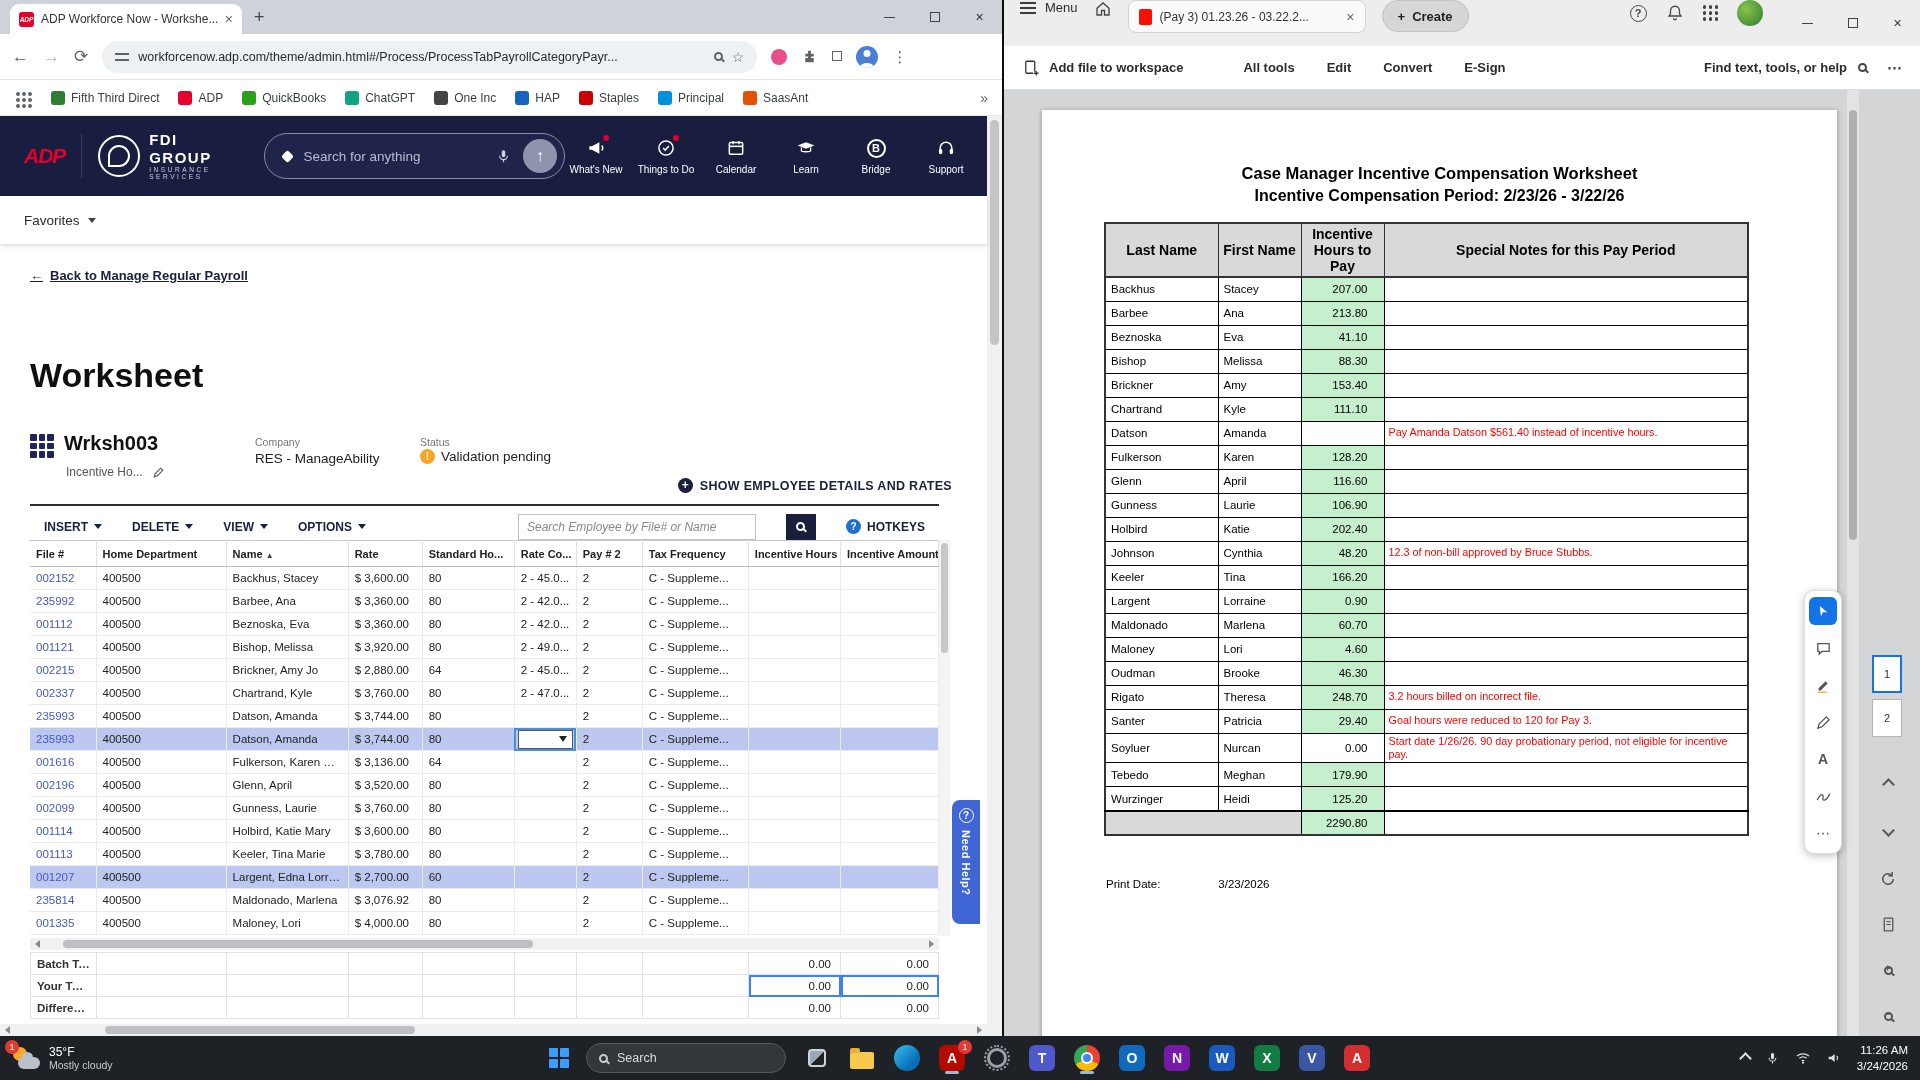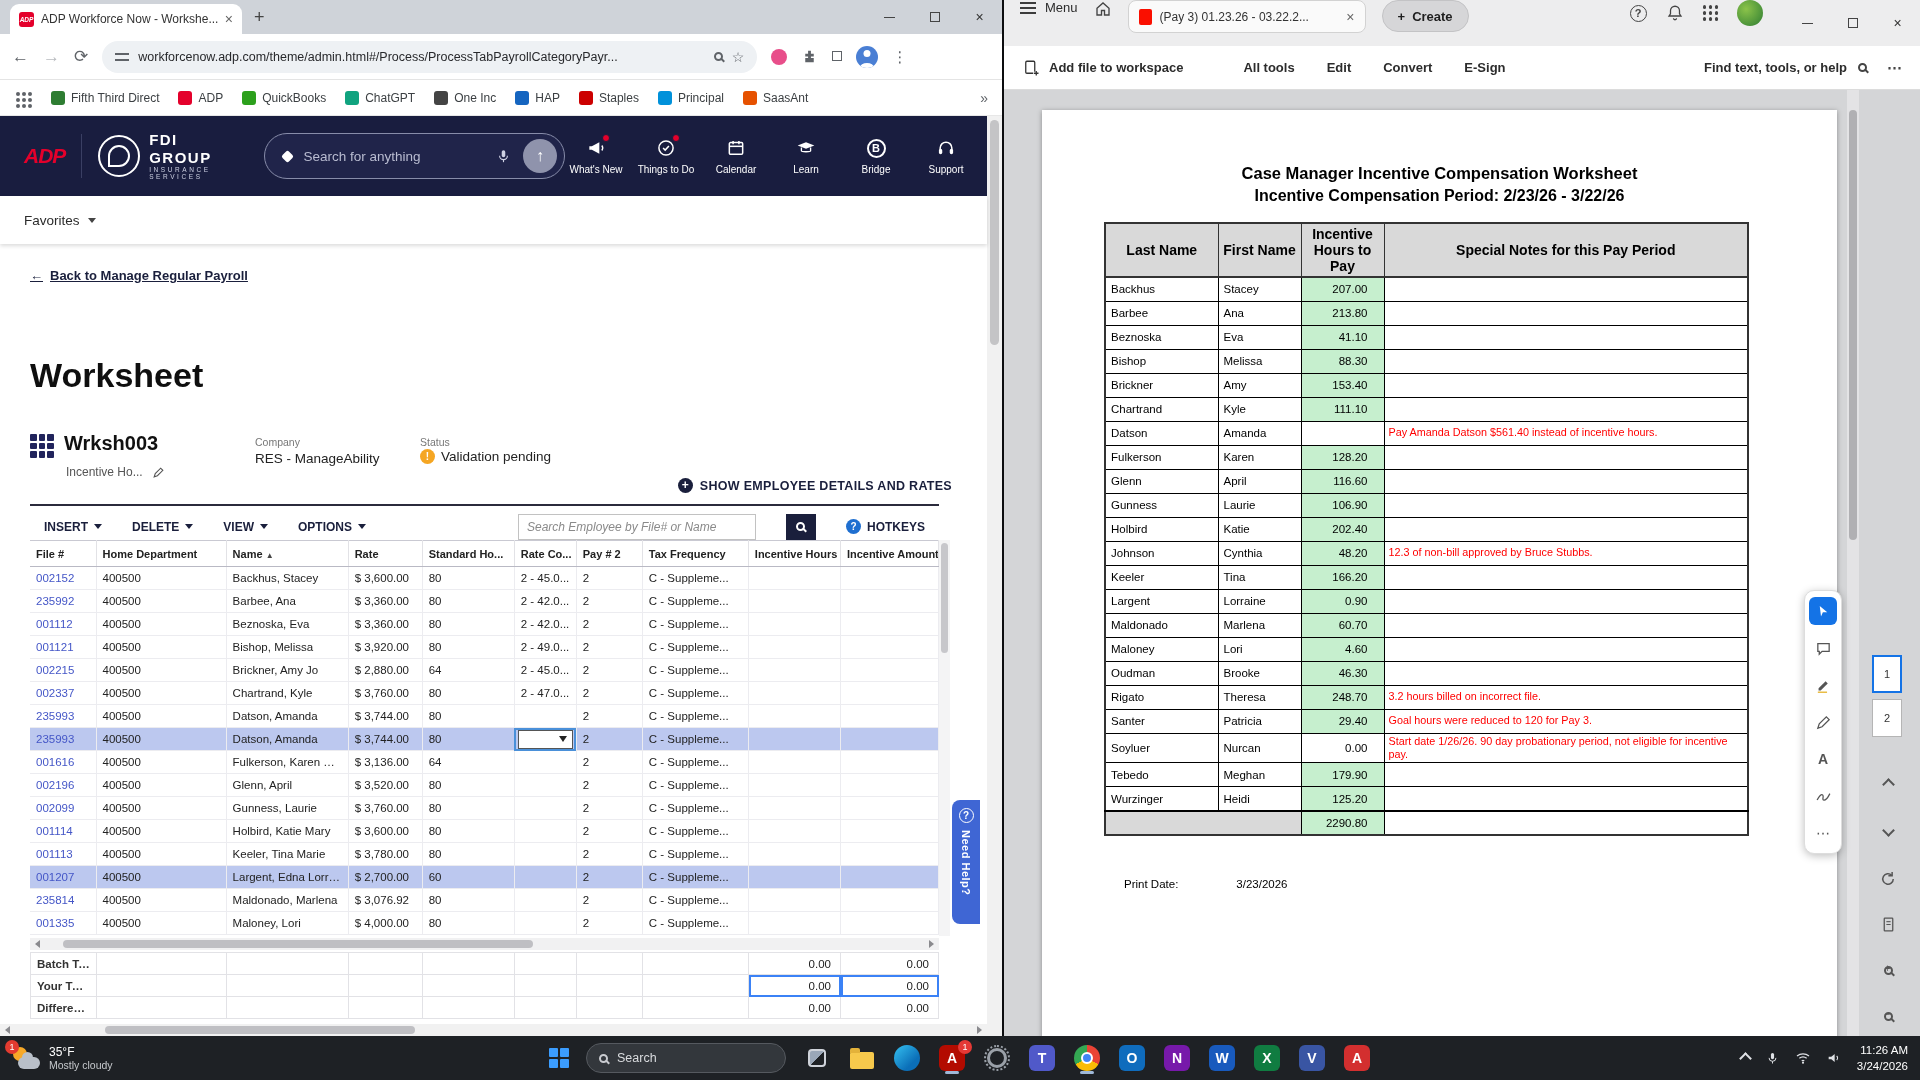--- a/index.html
+++ b/index.html
@@ -140,21 +140,21 @@
 .psub{position:absolute;top:77px;left:0;width:100%;text-align:center;font-size:16px;font-weight:bold;color:#000;}
 .ptable{position:absolute;left:62px;top:112px;width:643px;border-collapse:collapse;table-layout:fixed;font-size:11.5px;color:#000;border:2px solid #333;}
 .ptable th{background:#d9d9d9;border:1px solid #333;border-bottom:2px solid #333;font-weight:bold;height:52px;font-size:14px;padding:2px 4px;text-align:center;}
 .ptable td{border:1px solid #000;height:24px;padding:1px 5px;}
 .ptable .pl{text-align:left;}
 .ptable .ph{text-align:right;padding-right:16px;}
 .ptable .green{background:#c6efce;}
 .ptable .pn{color:#f00;font-size:10.8px;line-height:1.25;padding:1px 4px;}
 .ptable .ptotal td{border-top:2px solid #000;}
 .tgray{background:#d9d9d9;}
-.printrow{position:absolute;top:768px;left:82px;font-size:11.5px;color:#000;display:flex;gap:58px;}
+.printrow{position:absolute;top:768px;left:64px;font-size:11.5px;color:#000;display:flex;gap:58px;}
 
 .palette{position:absolute;left:800px;top:500px;width:38px;background:#fff;border:1px solid #ddd;border-radius:10px;box-shadow:0 2px 8px rgba(0,0,0,0.25);display:flex;flex-direction:column;align-items:center;gap:9px;padding:6px 0;z-index:6;}
 .ptool{width:28px;height:28px;border-radius:6px;display:flex;align-items:center;justify-content:center;color:#555;font-size:14px;}
 .ptool.active{background:#1473e6;color:#fff;}
 .rail{position:absolute;left:866px;top:0;width:40px;height:100%;}
 .pgbox{position:absolute;left:2px;width:30px;height:38px;background:#fff;border:1px solid #b5b5b5;font-size:11px;display:flex;align-items:center;justify-content:center;color:#333;}
 .pgbox.cur{border:2px solid #1473e6;}
 .chev{width:9px;height:9px;border-right:2px solid #555;border-bottom:2px solid #555;display:inline-block;}
 .chev.up{transform:rotate(-135deg);}
 .chev.down{transform:rotate(45deg);}

